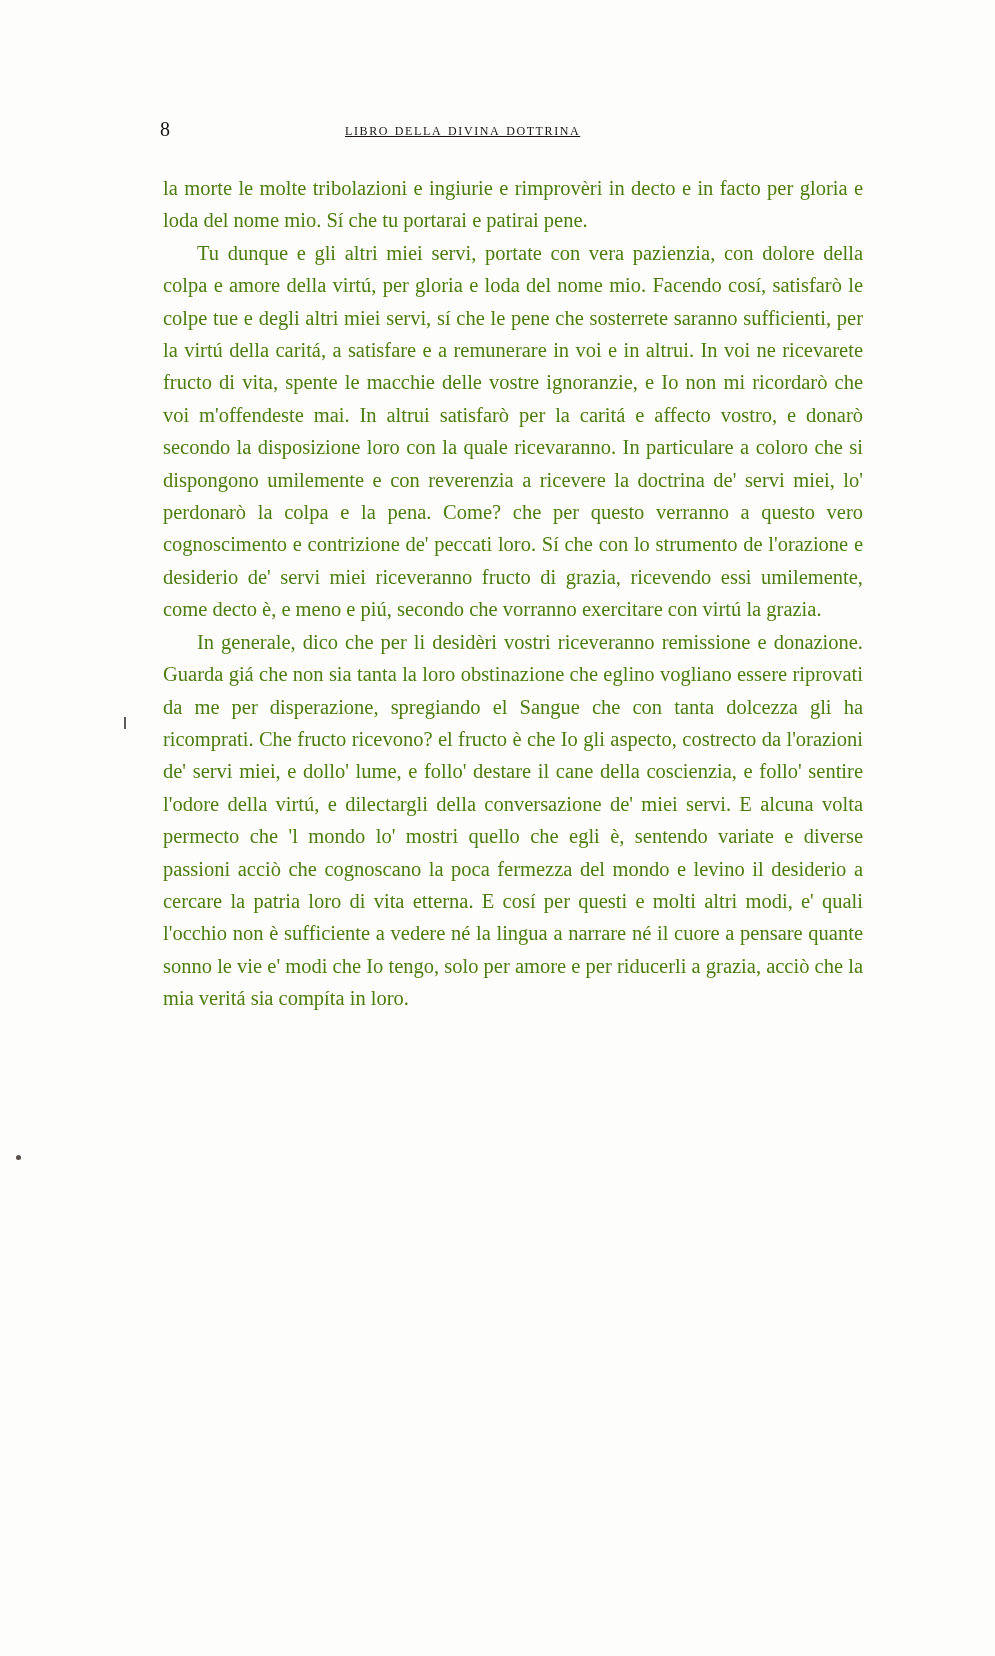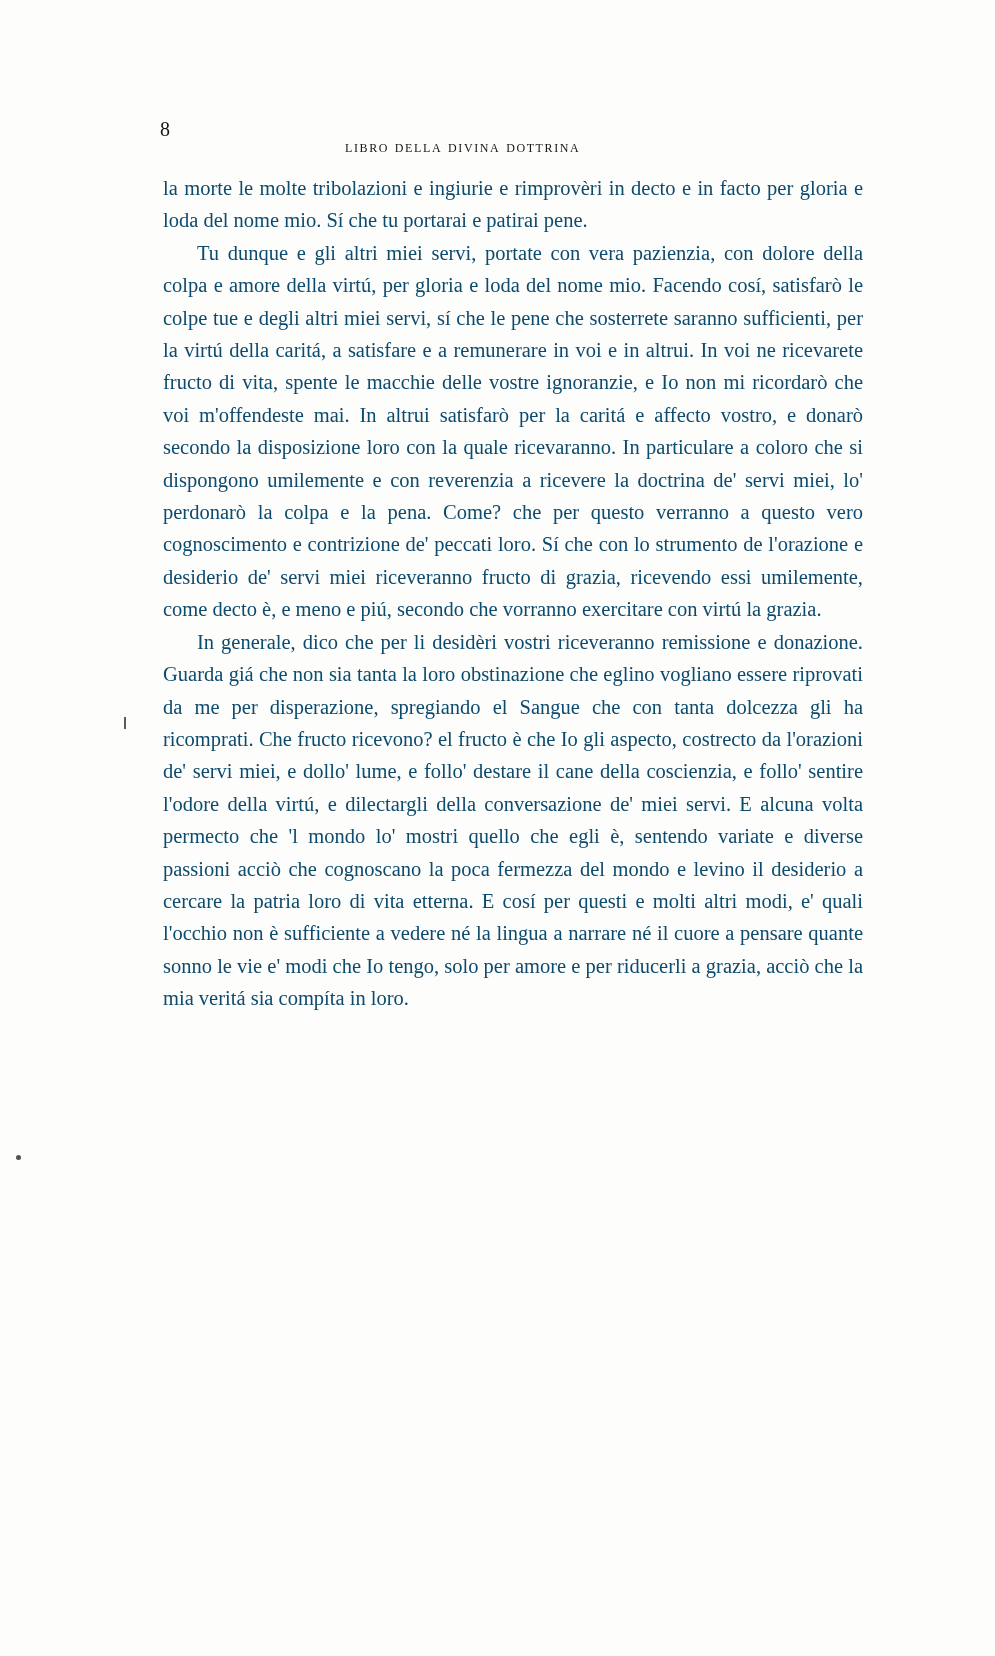--- a/index.html
+++ b/index.html
@@ -31,39 +31,40 @@
     position: absolute;
     left: 0;
     top: 0;
     font-size: 20px;
     font-family: "Liberation Serif", serif;
     color: #1a1512;
   }
   .running-title {
     position: absolute;
     left: 185px;
-    top: 19px;
+    top: 2px;
     font-size: 17px;
     letter-spacing: 1.6px;
     font-variant: small-caps;
     text-transform: lowercase;
     color: #18130f;
+    text-decoration: underline;
   }
   .running-title::first-letter {
     font-size: 17px;
   }
   .body-text {
     position: absolute;
     top: 172px;
     left: 163px;
     width: 700px;
     font-size: 20.5px;
     line-height: 32.4px;
     text-align: justify;
-    color: #0c4a6e;
+    color: #4d7c0f;
     font-family: Liberation Serif, serif;
     -webkit-font-smoothing: antialiased;
   }
   .body-text p {
     margin: 0;
     text-indent: 0;
   }
   .body-text p.indent {
     text-indent: 34px;
   }

